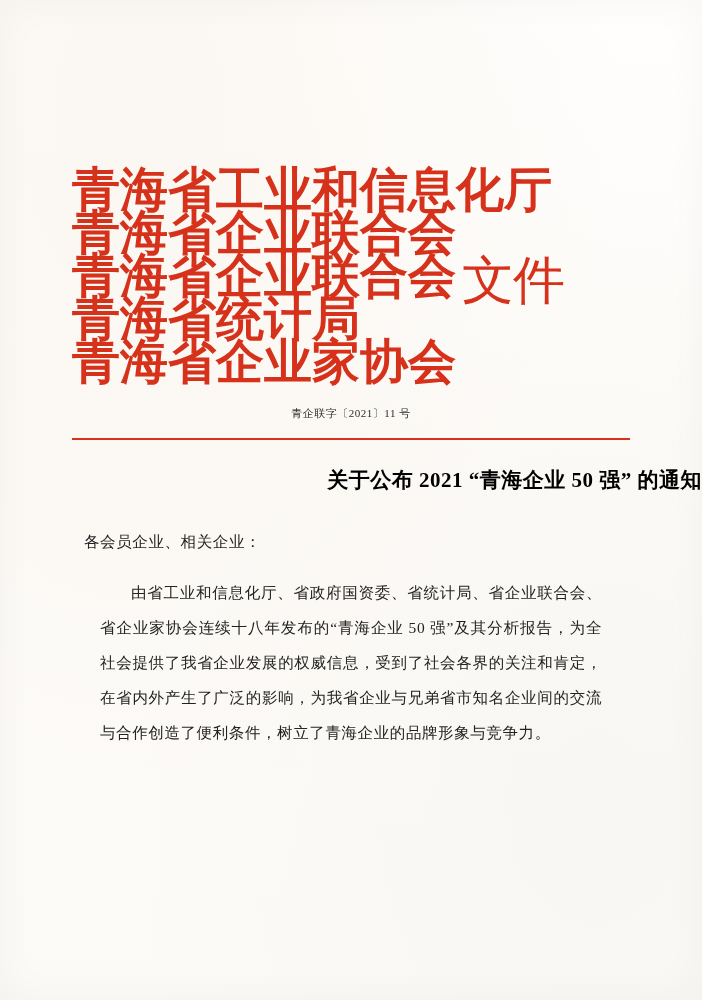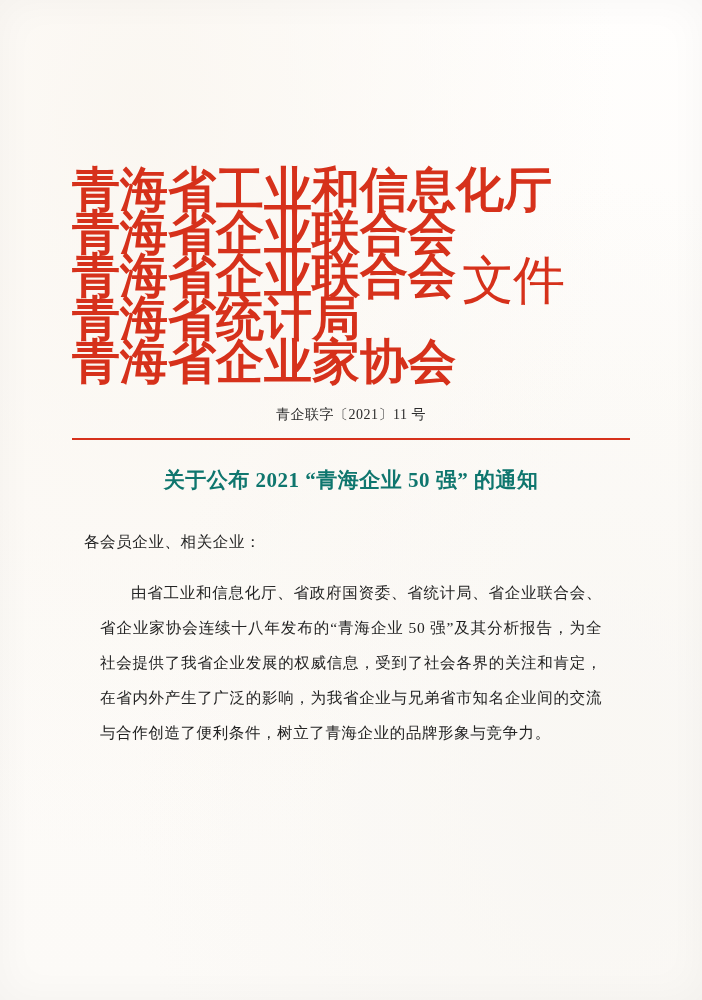--- a/index.html
+++ b/index.html
@@ -70,42 +70,42 @@
     line-height: 54px;
     letter-spacing: -1px;
     font-family: "Liberation Serif", "DejaVu Serif", serif;
   }
   .docnum {
     position: absolute;
     top: 406px;
     left: 0;
     right: 0;
     text-align: center;
-    font-size: 14px;
+    font-size: 11px;
     color: #2b2b2b;
     letter-spacing: 0.5px;
     font-family: "Liberation Serif", "DejaVu Serif", serif;
   }
   .red-rule {
     position: absolute;
     top: 438px;
     left: 72px;
     width: 558px;
     height: 2px;
     background: #d6311b;
   }
   .title {
     position: absolute;
     top: 466px;
     left: 0;
     right: 0;
-    text-align: center;
+    text-align: right;
     font-size: 21px;
     font-weight: bold;
-    color: #0f766e;
+    color: #000000;
     letter-spacing: 0.5px;
     font-family: "Liberation Serif", "DejaVu Serif", serif;
   }
   .body-text {
     position: absolute;
     top: 524px;
     left: 84px;
     width: 534px;
     color: #232323;
     font-size: 15.5px;

